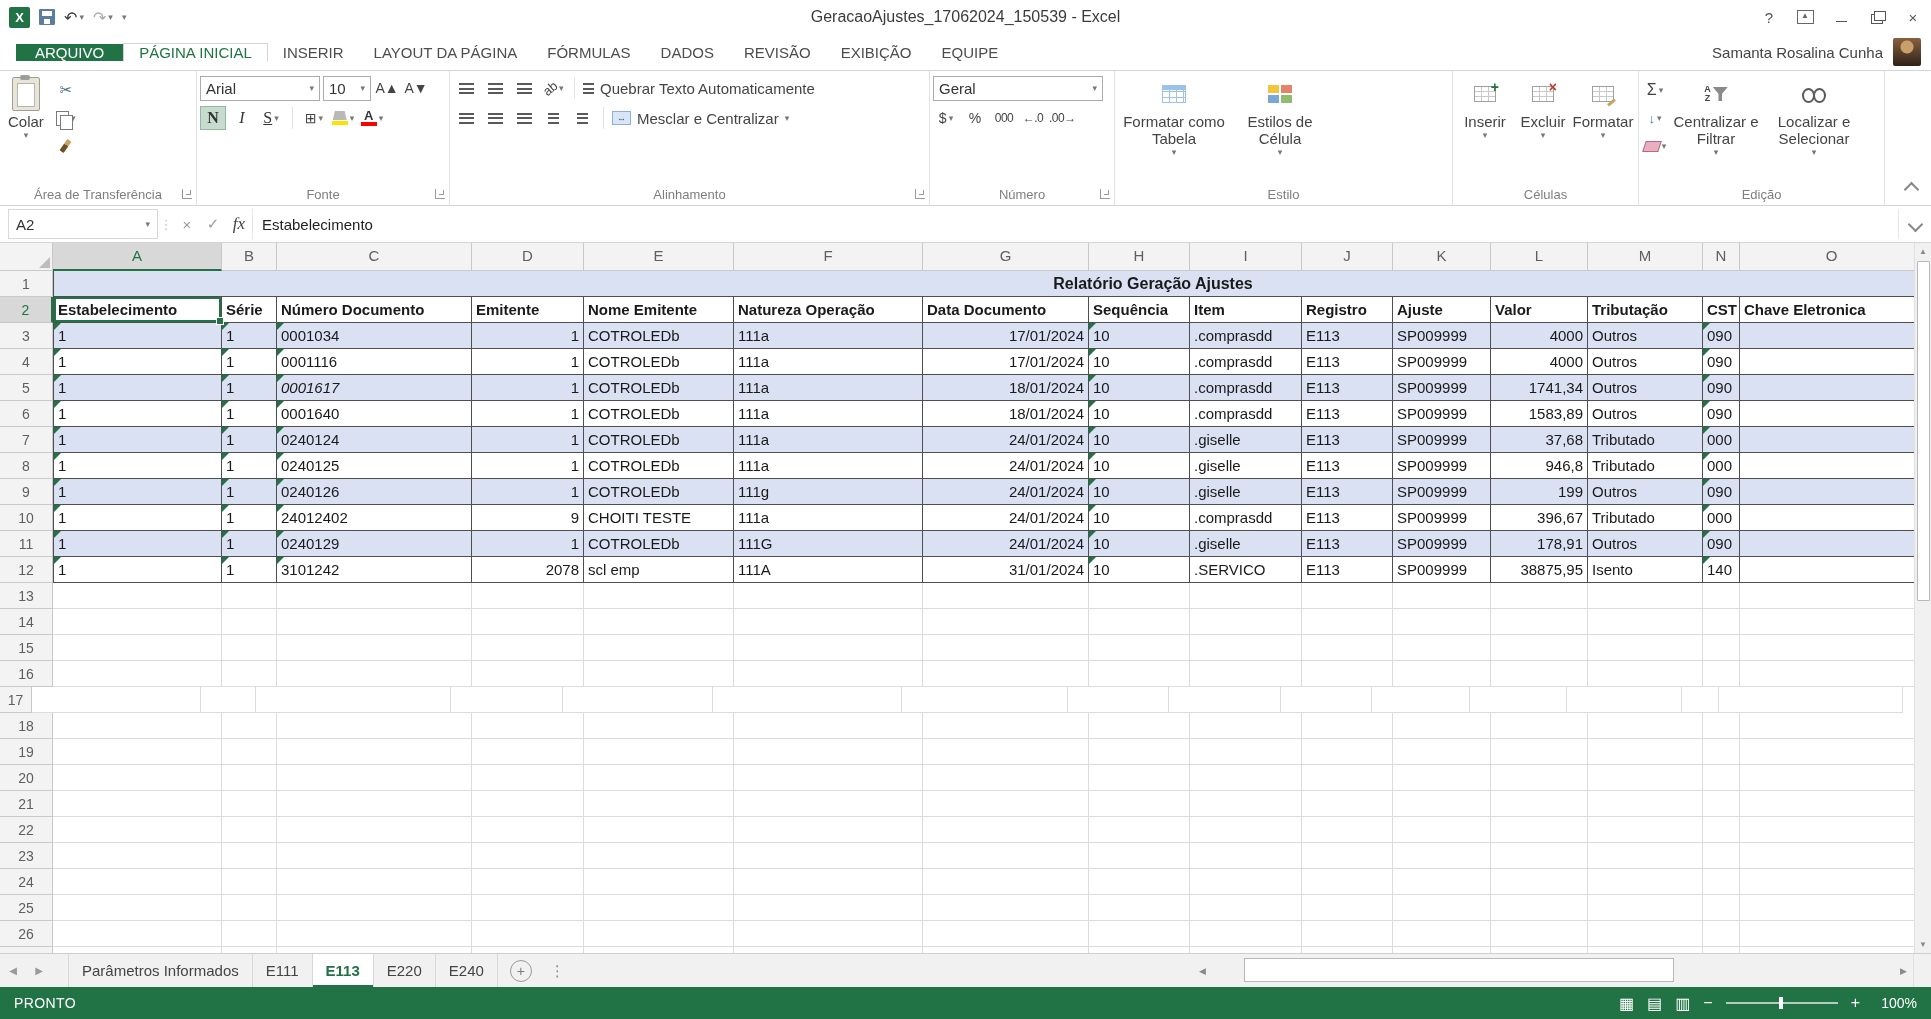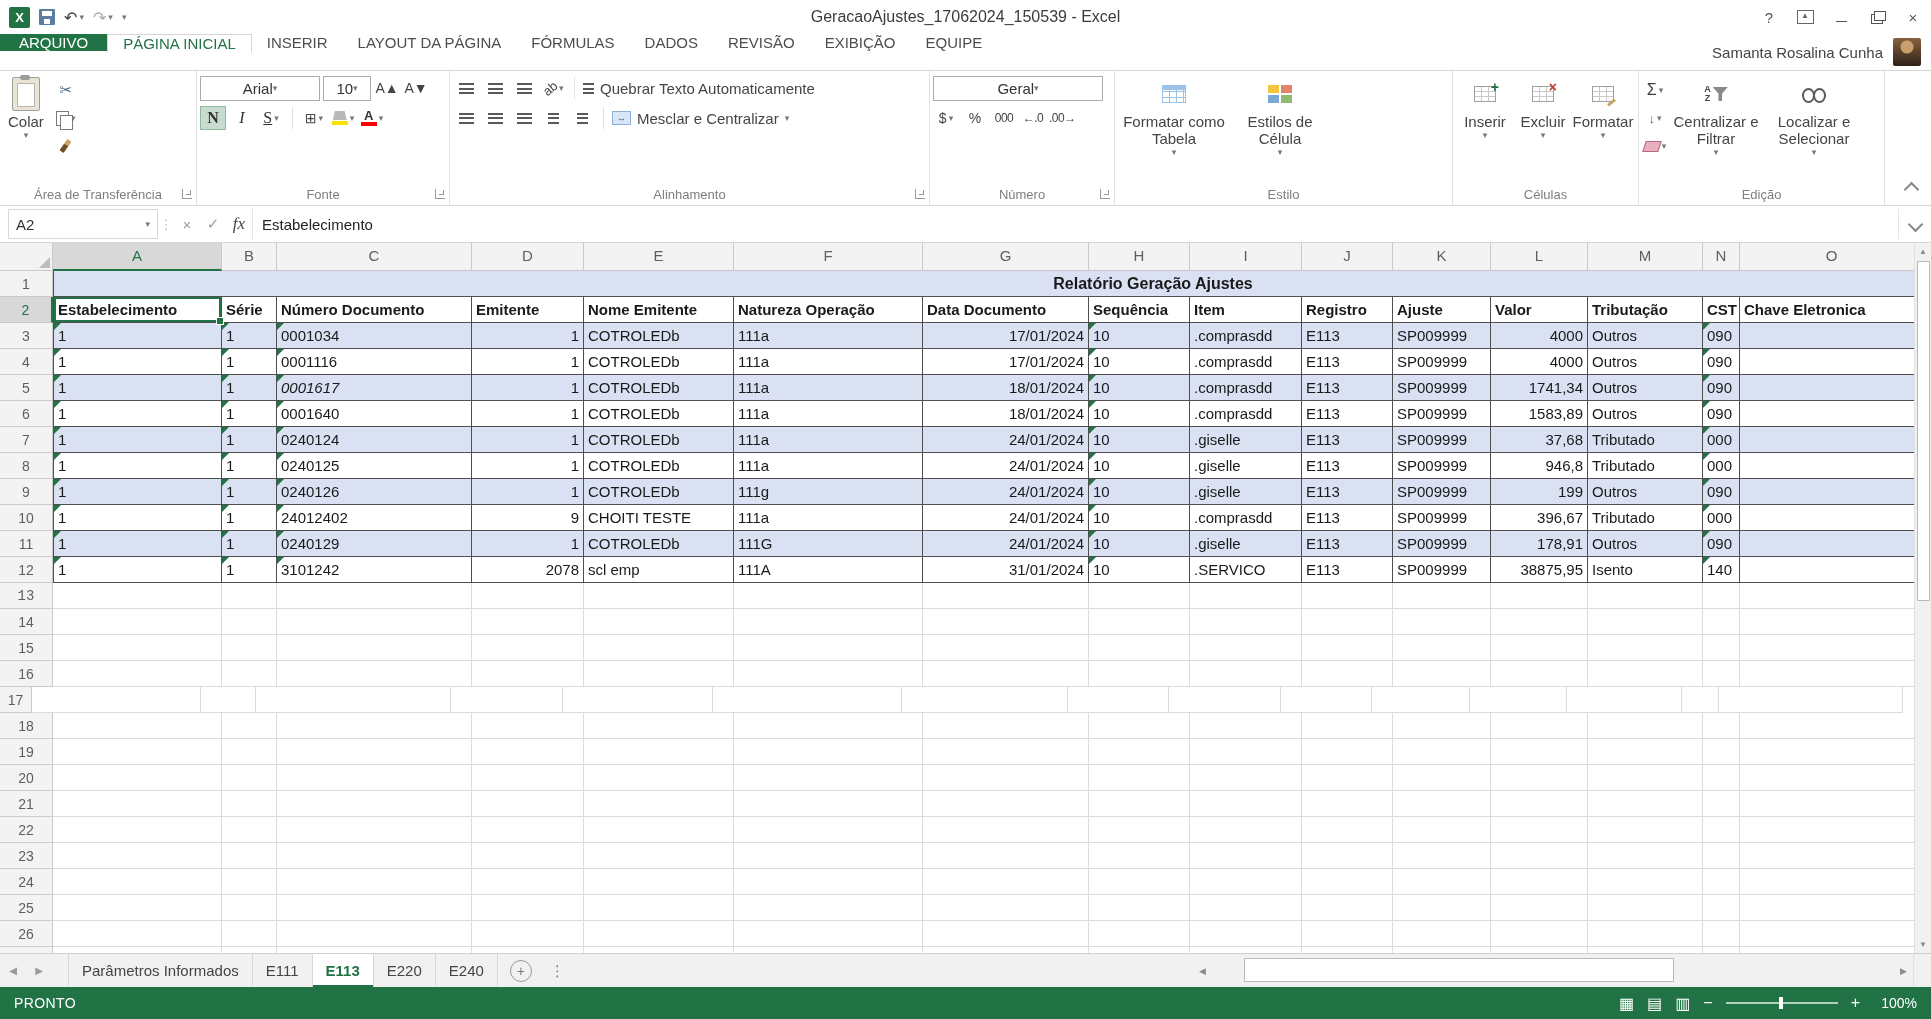--- a/index.html
+++ b/index.html
@@ -21,42 +21,42 @@
   .wtitle{position:absolute;left:0;right:0;text-align:center;font-size:16px;color:#3b3b3b;}
   .winctl{margin-left:auto;display:flex;align-items:center;z-index:2;}
   .wbtn{width:36px;height:33px;display:flex;align-items:center;justify-content:center;font-size:15px;color:#555;}
   .icon-ribbonopt{width:15px;height:12px;border:1px solid #666;display:flex;align-items:flex-start;justify-content:center;font-size:8px;color:#666;line-height:10px;}
   .icon-restore{width:10px;height:8px;border:1px solid #555;position:relative;background:#fff;margin-top:3px;}
   .icon-restore::before{content:"";position:absolute;top:-4px;left:2px;width:10px;height:8px;border:1px solid #555;background:#fff;}
   .icon-min{width:11px;height:1px;background:#555;margin-top:8px;}
 
   
   .tabrow{height:36px;flex:none;display:flex;align-items:stretch;border-bottom:1px solid #D5D5D5;background:#fff;}
-  .rtabs{display:flex;align-items:flex-start;}
+  .rtabs{display:flex;align-items:center;padding-left:16px;}
   .rtab{display:flex;align-items:center;padding:0 15px;font-size:15px;color:#4d4d4d;white-space:nowrap;}
   .rtab.file{background:#217346;color:#fff;padding:0 19px;}
   .rtab.active{color:#217346;background:#fff;border:1px solid #D5D5D5;border-bottom:1px solid #fff;margin-bottom:-1px;}
   .userbox{margin-left:auto;display:flex;align-items:center;gap:10px;padding-right:10px;font-size:15px;color:#444;white-space:nowrap;}
   .avatar{width:28px;height:28px;border-radius:2px;flex:none;
           background:radial-gradient(circle at 50% 32%,#C9A06C 0 6px,rgba(0,0,0,0) 7px),linear-gradient(#87613F,#2F2117);}
 
   
   .ribbon{height:134px;flex:none;display:flex;position:relative;background:#fff;border-bottom:1px solid #D5D5D5;}
   .rgroup{flex:none;position:relative;display:flex;flex-direction:column;border-right:1px solid #E2E2E2;padding:2px 3px 0;box-sizing:border-box;}
   .gcontent{flex:1;display:flex;align-items:flex-start;}
   .gcontent.colmode{flex-direction:column;align-items:stretch;}
   .glabel{height:21px;flex:none;display:flex;align-items:center;justify-content:center;font-size:13px;color:#7E7E7E;white-space:nowrap;}
   .launcher{position:absolute;right:4px;bottom:6px;width:9px;height:9px;border-left:1px solid #999;border-bottom:1px solid #999;}
   .launcher::after{content:"";position:absolute;right:1px;top:1px;width:4px;height:4px;border-right:1px solid #999;border-bottom:1px solid #999;}
   .bigbtn{display:flex;flex-direction:column;align-items:center;text-align:center;font-size:15px;line-height:17px;
           padding:4px 5px 0;color:#444;box-sizing:border-box;}
   .bigbtn .bicon{height:34px;display:flex;align-items:center;justify-content:center;margin-bottom:2px;}
   .minicol{display:flex;flex-direction:column;gap:4px;padding-top:5px;margin-left:4px;}
   .sbtn{height:24px;min-width:26px;display:flex;align-items:center;justify-content:center;gap:2px;font-size:14px;color:#444;}
-  .combo{height:25px;border:1px solid #ABABAB;background:#fff;display:flex;align-items:center;justify-content:center;
+  .combo{height:25px;border:1px solid #ABABAB;background:#fff;display:flex;align-items:center;justify-content:space-between;
          padding:0 5px;font-size:15px;box-sizing:border-box;color:#333;}
   .frow{display:flex;align-items:center;gap:3px;height:30px;}
   .vdiv{width:1px;height:22px;background:#E2E2E2;margin:0 5px;}
   .labelbtn{display:flex;align-items:center;gap:6px;font-size:15px;color:#444;white-space:nowrap;}
 
   .icon-paste{width:26px;height:32px;border:1px solid #9d9d9d;background:#E9E4D4;position:relative;border-radius:2px;}
   .icon-paste::before{content:"";position:absolute;left:4px;top:5px;right:4px;bottom:3px;background:#fff;border:1px solid #b5b5b5;}
   .icon-paste::after{content:"";position:absolute;left:7px;top:-3px;width:10px;height:5px;background:#9d9d9d;border-radius:2px;}
   .ic-cut{font-size:15px;color:#4a6f8f;}
   .icon-copy{width:11px;height:13px;border:1px solid #7a7a7a;background:#fff;position:relative;}
@@ -713,21 +713,21 @@
             <div class="cell dcell flag" style="width: 101px; text-align: left;">10</div>
             <div class="cell dcell" style="width: 112px; text-align: left;">.SERVICO</div>
             <div class="cell dcell" style="width: 91px; text-align: left;">E113</div>
             <div class="cell dcell" style="width: 98px; text-align: left;">SP009999</div>
             <div class="cell dcell" style="width: 97px; text-align: right;">38875,95</div>
             <div class="cell dcell" style="width: 115px; text-align: left;">Isento</div>
             <div class="cell dcell flag" style="width: 37px; text-align: left;">140</div>
             <div class="cell dcell" style="width: 184px; text-align: left;"></div>
           </div>
           <div class="grow">
-            <div class="rowh" style="width: 53px; font-family: Liberation Mono, monospace;">13</div>
+            <div class="rowh" style="width: 53px;">13</div>
             <div class="ecell" style="width: 169px;"></div>
             <div class="ecell" style="width: 55px;"></div>
             <div class="ecell" style="width: 195px;"></div>
             <div class="ecell" style="width: 112px;"></div>
             <div class="ecell" style="width: 150px;"></div>
             <div class="ecell" style="width: 189px;"></div>
             <div class="ecell" style="width: 166px;"></div>
             <div class="ecell" style="width: 101px;"></div>
             <div class="ecell" style="width: 112px;"></div>
             <div class="ecell" style="width: 91px;"></div>

